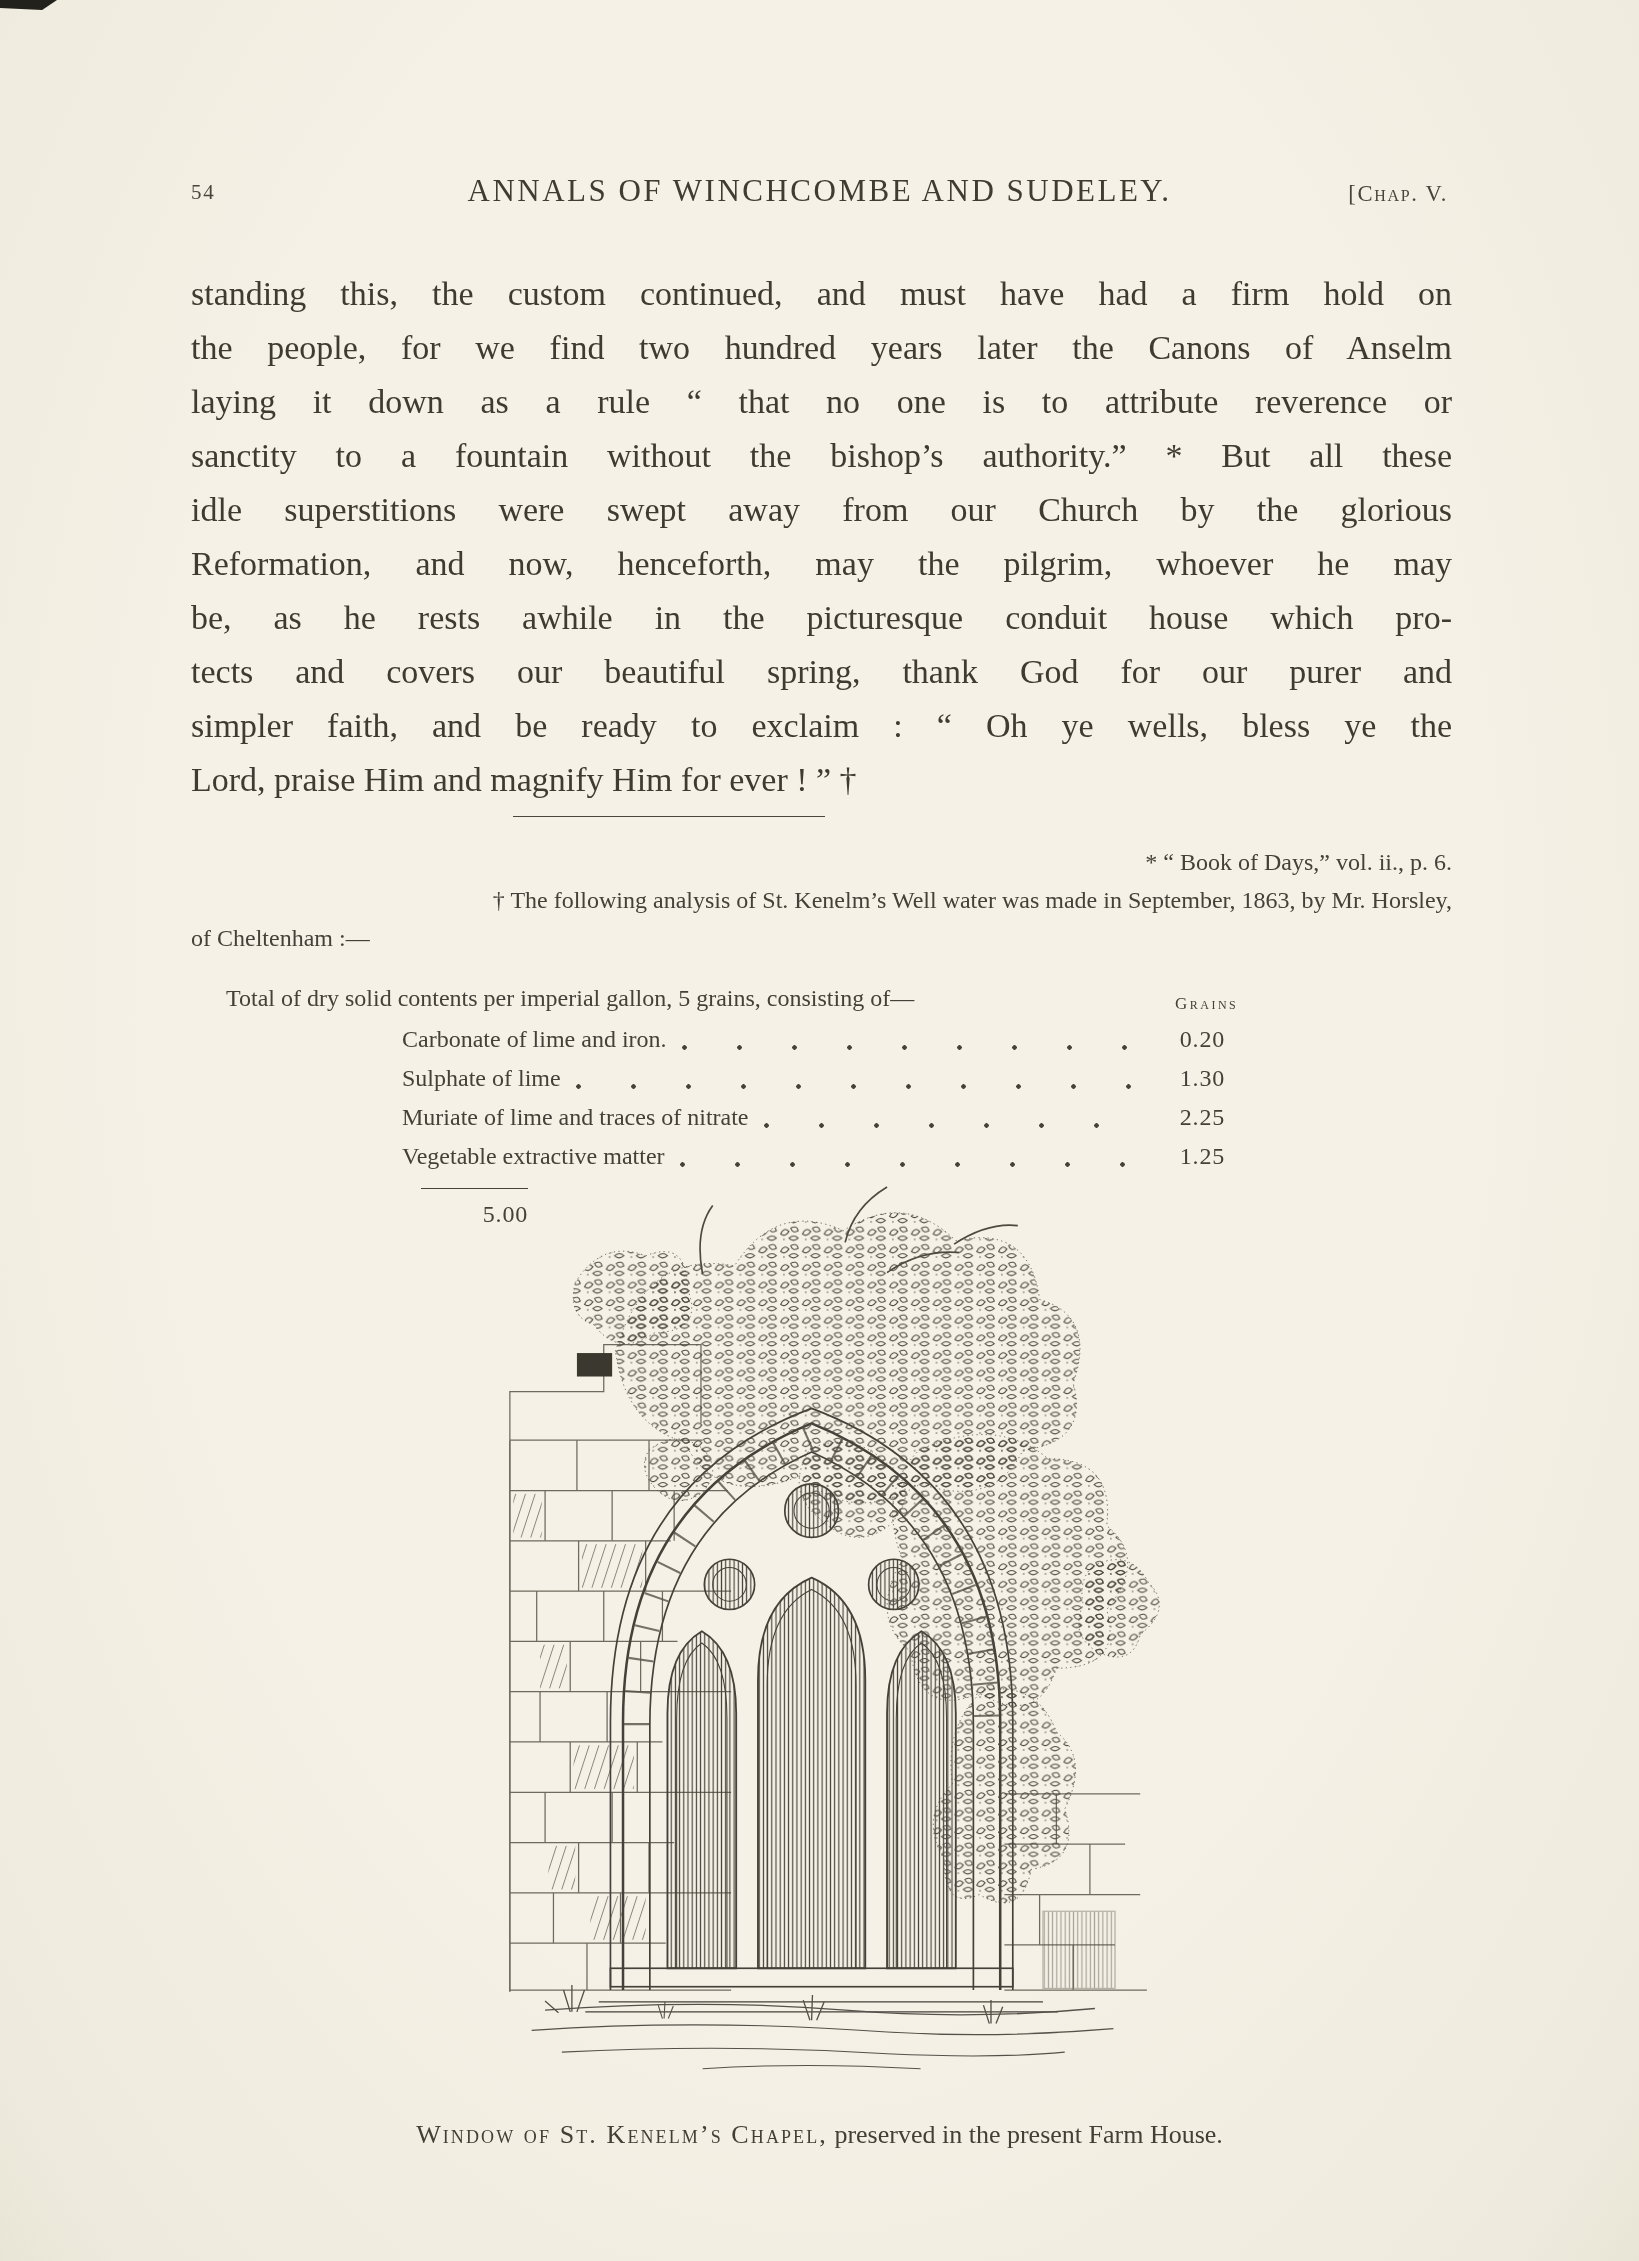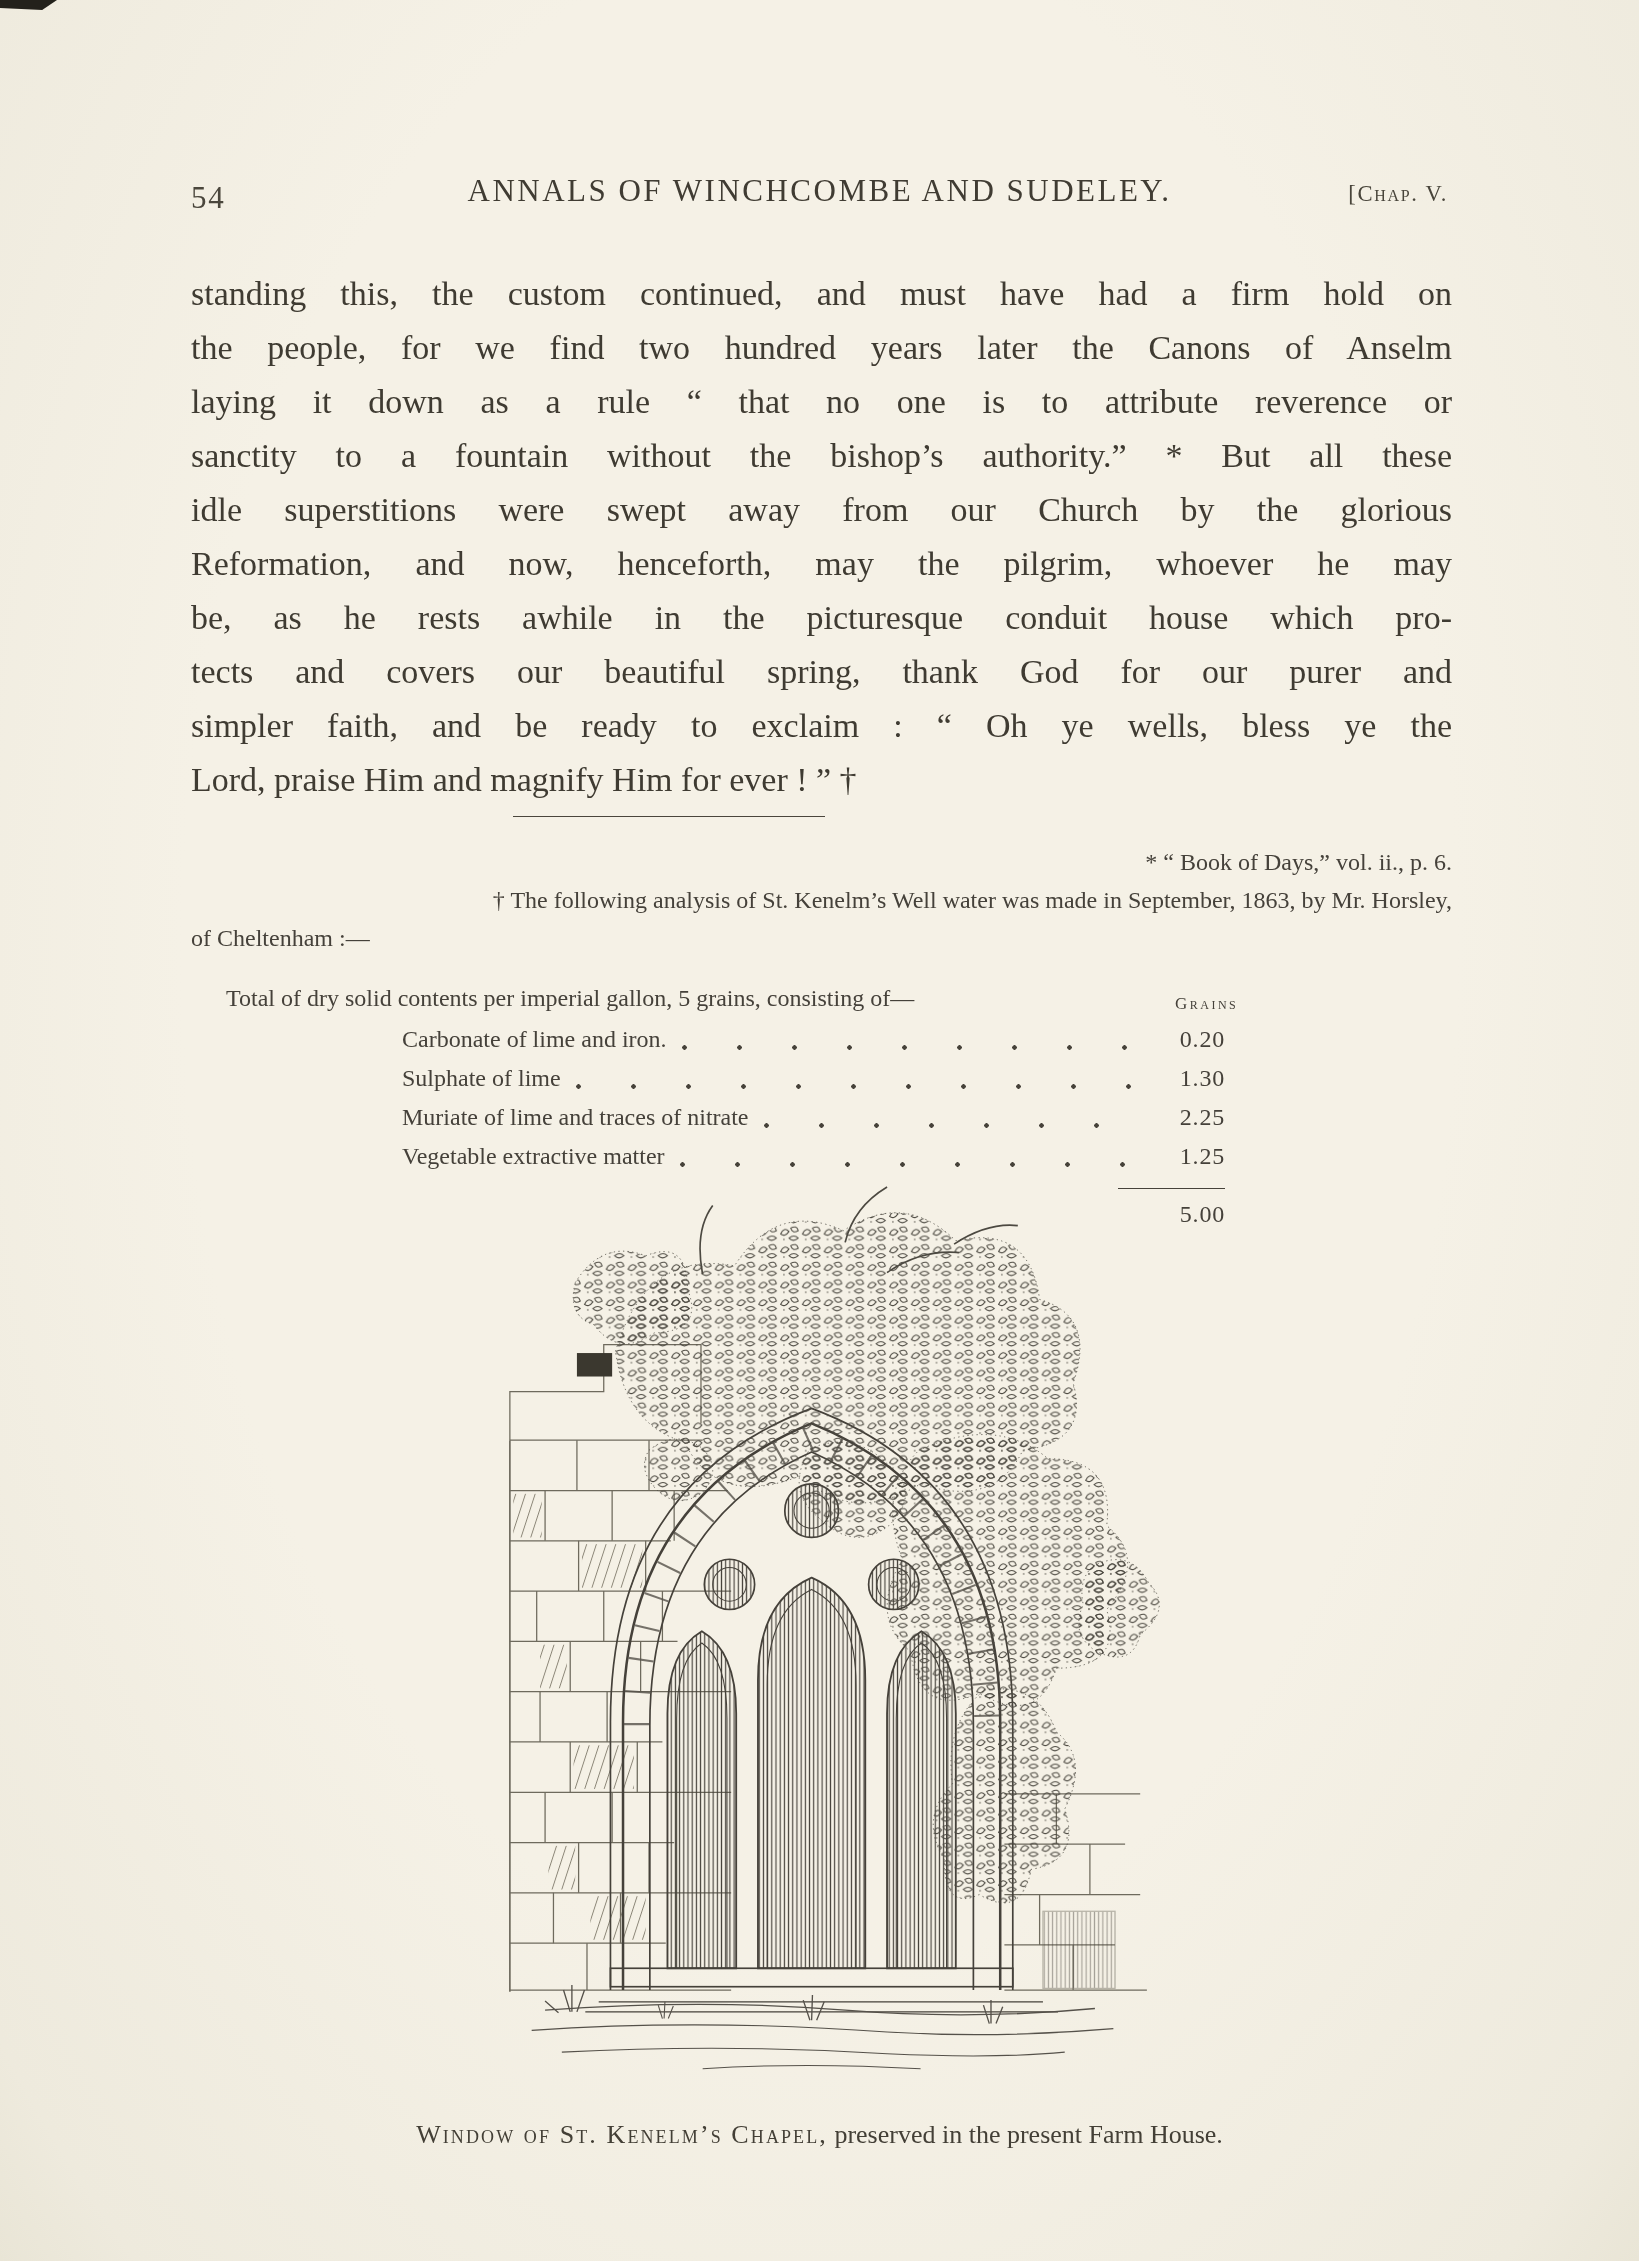--- a/index.html
+++ b/index.html
@@ -12,21 +12,21 @@
     color:#3f3b32;
     overflow:hidden;
   }
   .scan-mark {
     position:absolute; top:0; left:0; width:57px; height:10px;
     background:#23211b;
     clip-path: polygon(0 0, 100% 0, 74% 100%, 0 80%);
   }
   
   .header-row { position:absolute; top:173px; left:191px; right:191px; height:50px; }
-  .page-number { position:absolute; left:0; top:6.7px; font-size:31px; letter-spacing:1.7px; color:#4a463c; }
+  .page-number { position:absolute; left:0; top:6.7px; font-size:21px; letter-spacing:1.7px; color:#4a463c; }
   .header-title { display:block; text-align:center; font-size:31px; letter-spacing:2.5px; color:#403c33; }
   .chapter-label { position:absolute; right:0; top:8.4px; font-size:22.6px; font-variant:small-caps; letter-spacing:1.7px; color:#48443a; }
   
   .body-text { position:absolute; top:267px; left:191px; width:1261px; font-size:34px; line-height:54px; }
   .body-line { text-align:justify; text-align-last:justify; white-space:normal; }
   .body-line:last-child { text-align-last:left; }
   
   .fn-rule { position:absolute; top:816px; left:513px; width:312px; border-top:1.7px solid #4a463c; }
   
   .footnotes { position:absolute; top:843px; left:191px; width:1261px; font-size:24px; line-height:38px; color:#44403700; color:#45413a; }
@@ -38,21 +38,21 @@
   .analysis-table { margin-left:211px; width:823px; margin-top:3px; }
   .arow { display:flex; align-items:baseline; line-height:39px; }
   .alabel { white-space:nowrap; }
   .leader {
     flex:1 1 auto; height:5px; align-self:flex-end;
     margin:0 13.4px 9.2px 15px;
     background-image: radial-gradient(circle at 2.5px 2.5px, #46423a 2px, rgba(0,0,0,0) 2.5px);
     background-size:55px 5px; background-repeat:repeat-x; background-position:left bottom;
   }
   .aval { width:75px; text-align:right; letter-spacing:0.8px; }
-  .total-row { display:flex; justify-content:flex-end; margin-top:11.7px;font-family:Liberation Serif, serif; }
+  .total-row { display:flex; margin-top:11.7px;font-family:Liberation Serif, serif; }
   .total-block { width:126px; text-align:right; }
   .total-rule { margin-left:auto; width:107px; border-top:1.7px solid #46423a; }
   .total-value { margin-top:6.7px; letter-spacing:0.8px; }
   
   .engraving-wrap { position:absolute; top:1172px; left:0; width:100%; text-align:center; margin:0; }
   
   .caption { position:absolute; top:2120px; left:0; width:100%; text-align:center; font-size:26px; color:#433f36; }
   .caption-sc { font-variant:small-caps; letter-spacing:2.1px; }
 </style>
 </head>

